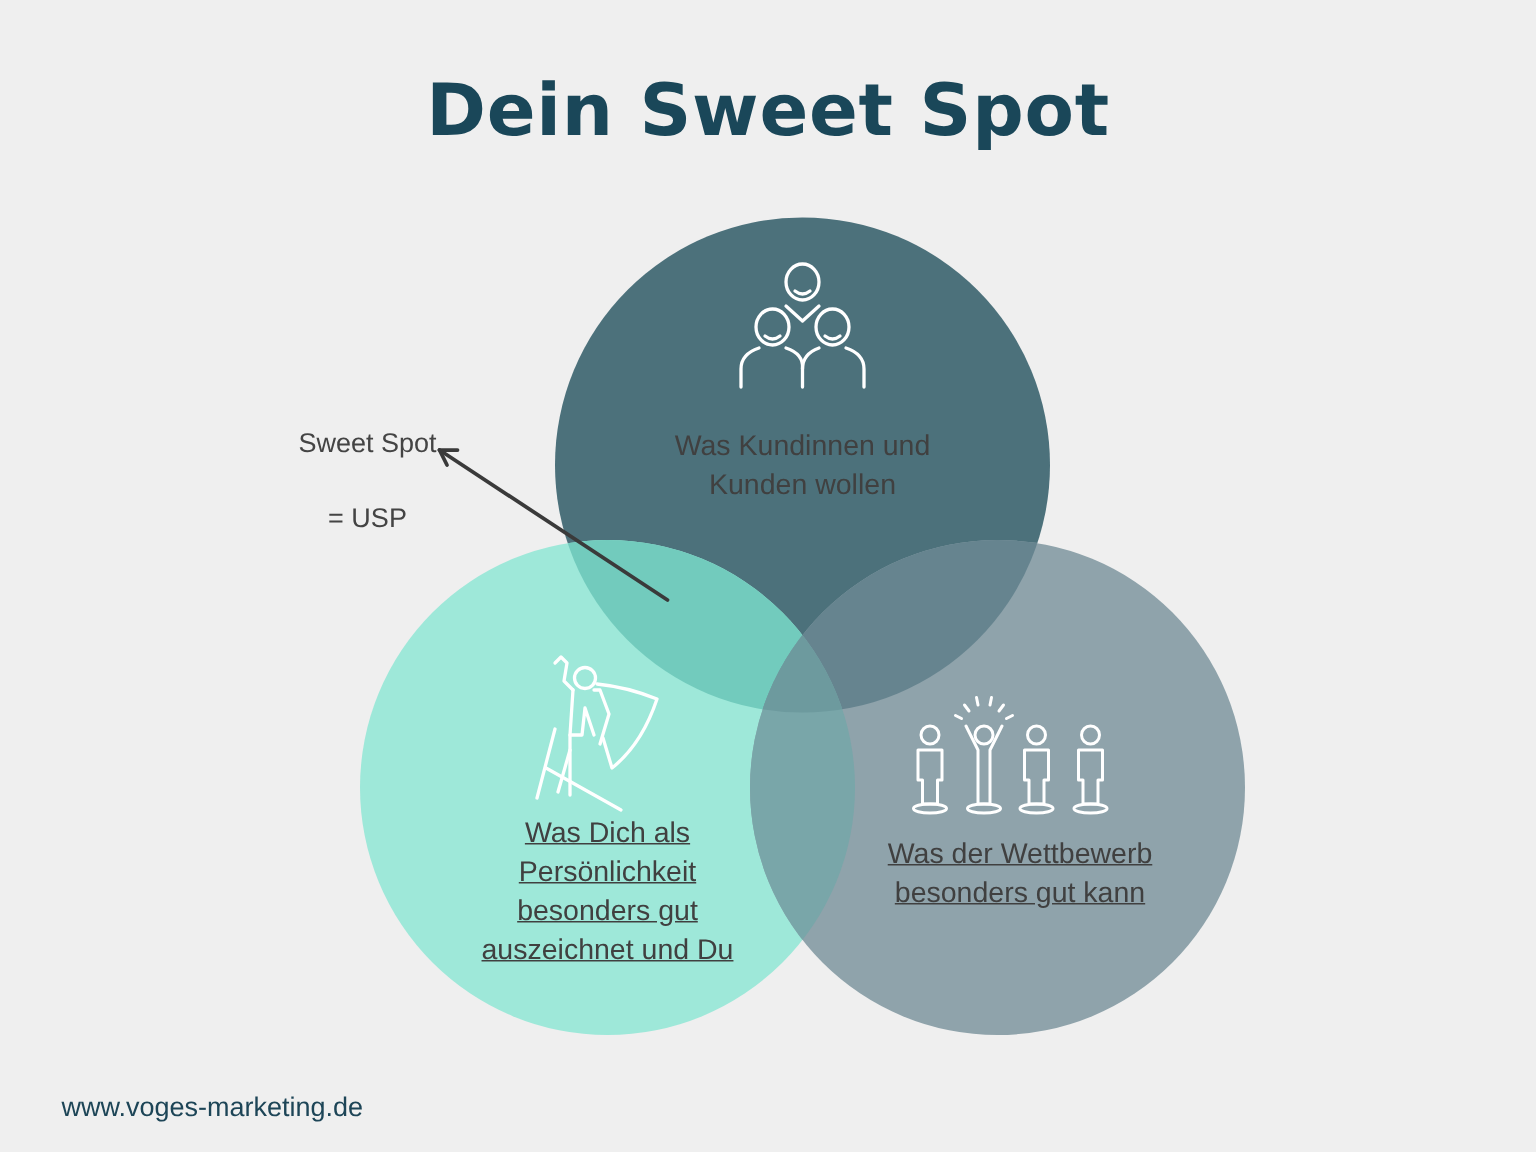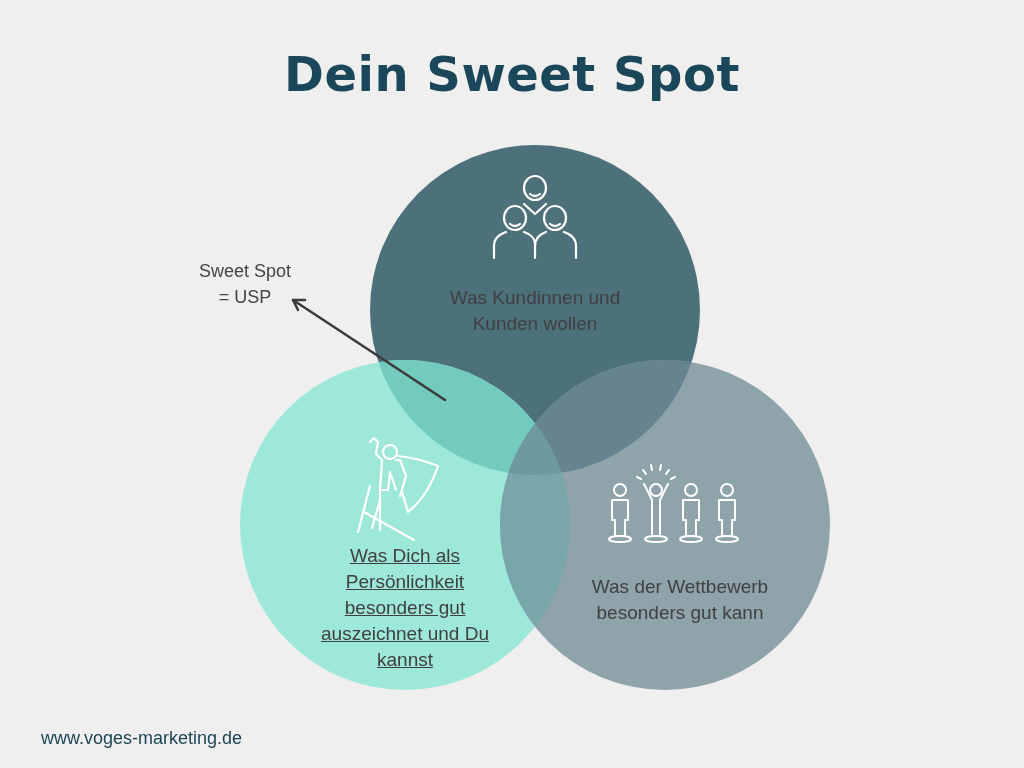--- a/index.html
+++ b/index.html
@@ -30,21 +30,21 @@
     }
     .label span { display: block; }
     .usp {
       position: absolute; left: 190px; top: 258px; width: 110px;
       text-align: center;
       color: #444444;
       font-size: 18px;
       line-height: 26px;
       font-family: "Liberation Sans", sans-serif;
     }
-    .usp span { display: block; }
+    .usp span { display: block; margin-top: 24px; }
     .footer {
       position: absolute; left: 0; top: 728px; width: 1024px;
       font-size: 18px;
       color: #1d4557;
       font-family: "Liberation Sans", sans-serif;
       margin-left: 41px;
     }
   </style>
 </head>
 <body>
@@ -146,23 +146,22 @@
   <div class="label" style="left:405px; top:285px; width:260px;">
     <span>Was Kundinnen und</span>
     <span>Kunden wollen</span>
   </div>
 
   <div class="label" style="left:280px; top:543px; width:250px;text-decoration:underline;">
     <span>Was Dich als</span>
     <span>Persönlichkeit</span>
     <span>besonders gut</span>
     <span>auszeichnet und Du</span>
-    <span>kannst</span>
   </div>
 
-  <div class="label" style="left:555px; top:574px; width:250px;">
+  <div class="label" style="left:555px; top:557px; width:250px;text-decoration:underline;">
     <span>Was der Wettbewerb</span>
     <span>besonders gut kann</span>
   </div>
 
   <div class="footer">www.voges-marketing.de</div>
 
 </div>
 
 </body></html>

